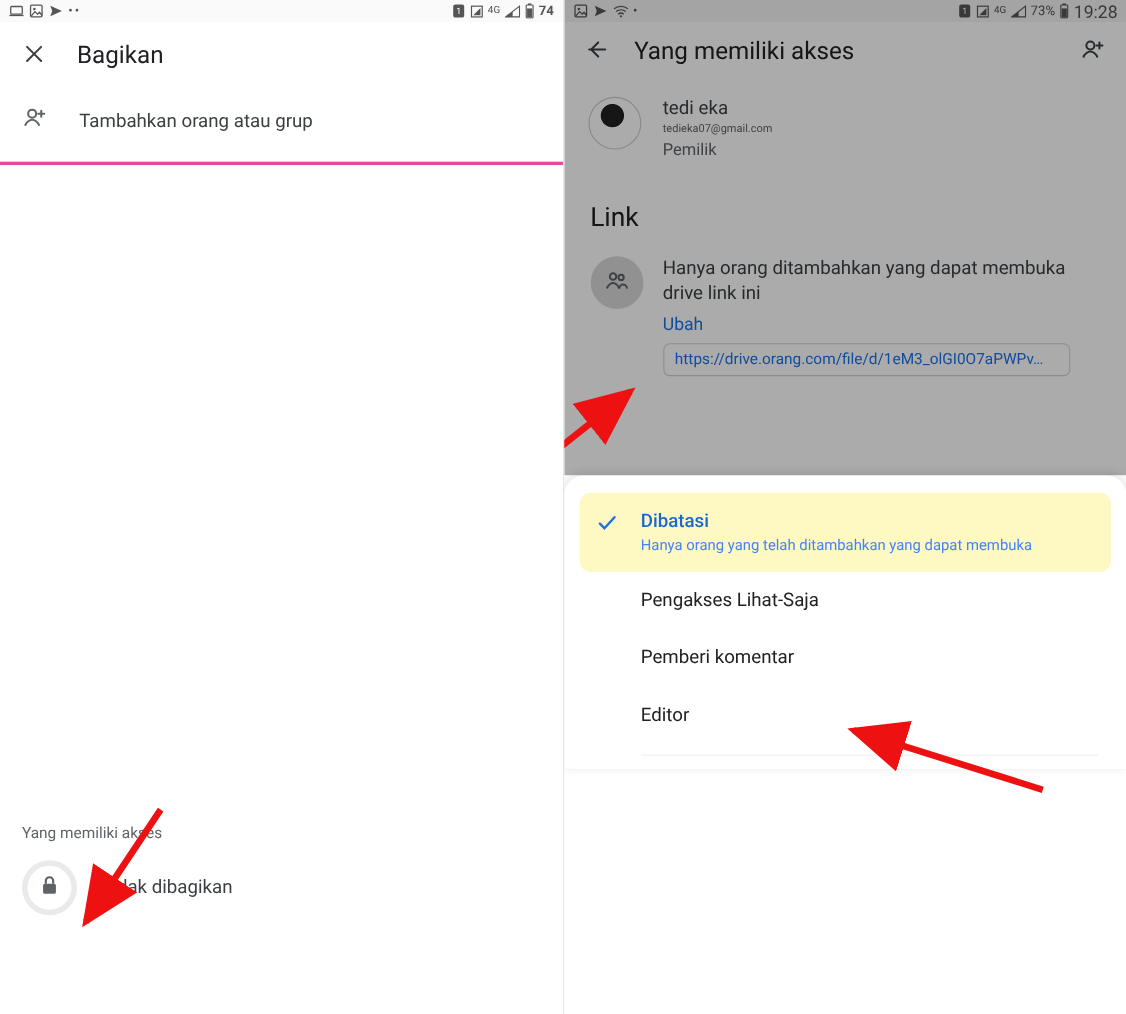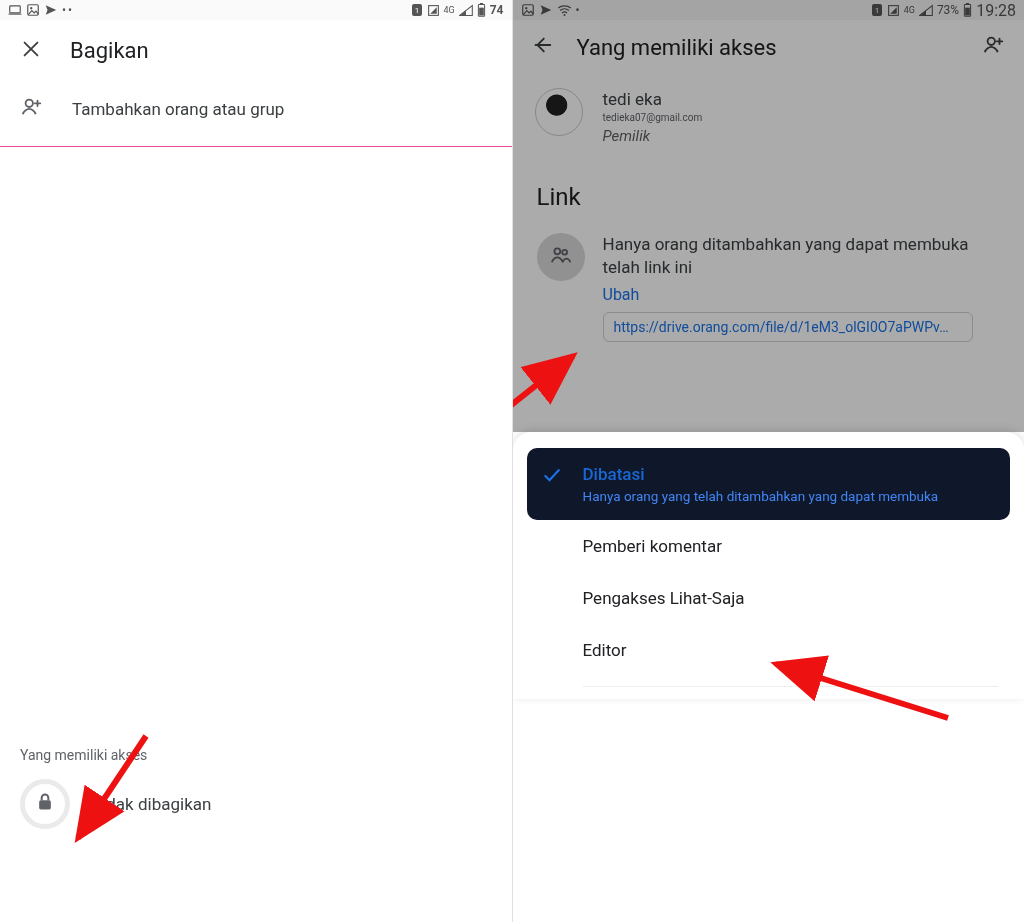--- a/index.html
+++ b/index.html
@@ -8,45 +8,45 @@
   .pane { flex: 1; position: relative; background: #fff; overflow: hidden; }
   .pane-left { border-right: 1px solid #e0e0e0; }
   .pane-right { background: #fff; }
   
   .status-bar { height: 20px; display: flex; align-items: center; justify-content: space-between; padding: 0 8px; font-size: 12px; color: #555; background: #fafafa; }
   .status-bar .right-ico, .status-bar .left-ico { display: flex; align-items: center; gap: 4px; }
   .sb-ico svg { display: block; }
   
   .header-row { display: flex; align-items: flex-start; padding: 18px 20px; gap: 28px; }
   .header-row h1 { font-size: 22px; font-weight: 400; color: #202124; }
-  .add-row { display: flex; align-items: center; gap: 28px; padding: 14px 20px 24px; border-bottom: 1px solid #ec4899; font-size: 17px; color: #3c4043; }
+  .add-row { display: flex; align-items: center; gap: 28px; padding: 14px 20px 24px; border-bottom: 3px solid #ec4899; font-size: 17px; color: #3c4043; }
   .left-spacer { flex: 1; }
   .who-has-access { padding: 0 20px 6px; font-size: 14px; color: #5f6368; }
   .lock-row { display: flex; align-items: center; gap: 22px; padding: 10px 20px 18px; }
   .lock-circle { width: 50px; height: 50px; border-radius: 50%; border: 5px solid #eaeaea; display: flex; align-items: center; justify-content: center; color: #5f6368; }
   
   .dim-area { position: relative; }
   .dim-overlay { position: absolute; inset: 0; background: rgba(0,0,0,0.33); pointer-events: none; }
   .right-head { display: flex; align-items: center; padding: 14px 18px; gap: 24px; }
   .right-head h1 { font-size: 22px; font-weight: 400; color: #202124; flex: 1; }
   .owner-row { display: flex; gap: 20px; padding: 14px 22px; }
   .avatar { width: 48px; height: 48px; border-radius: 50%; background: radial-gradient(circle at 45% 35%, #222 0 26%, #fff 28% 100%); border: 1px solid #ccc; overflow: hidden; }
   .owner-info { font-size: 17px; color: #3c4043; line-height: 1.35; }
   .owner-info .email { color: #5f6368; font-size: 10px; }
-  .owner-info .role { color: #5f6368; font-style: italic; font-size: 15px; margin-top: 2px; }
+  .owner-info .role { color: #5f6368; font-size: 15px; margin-top: 2px; }
   .link-section h2 { font-size: 24px; font-weight: 400; padding: 22px 24px 8px; color: #202124; }
   .link-body { display: flex; gap: 18px; padding: 14px 24px 30px; align-items: flex-start; }
   .people-circle { width: 48px; height: 48px; min-width: 48px; border-radius: 50%; background: #d9d9d9; display: flex; align-items: center; justify-content: center; color: #5f6368; }
   .link-text p.desc { font-size: 17px; color: #3c4043; line-height: 1.35; }
   .link-text a.change { display: inline-block; margin-top: 6px; font-size: 16px; color: #1a73e8; text-decoration: none; }
   .url-box { margin-top: 8px; border: 1px solid rgba(0,0,0,0.18); border-radius: 6px; padding: 6px 10px; font-size: 14px; color: #1a73e8; white-space: nowrap; overflow: hidden; text-overflow: ellipsis; max-width: 370px; }
   
   .sheet { background: #fff; border-radius: 18px 18px 0 0; padding: 16px 0 8px; box-shadow: 0 -2px 10px rgba(0,0,0,0.12); }
   .sheet .option { display: flex; align-items: flex-start; gap: 18px; padding: 16px 26px; font-size: 17px; color: #202124; }
-  .sheet .option.selected { background: #0f172a; border-radius: 10px; margin: 0 14px; padding: 16px 12px; color: #1967d2; }
+  .sheet .option.selected { background: #fef9c3; border-radius: 10px; margin: 0 14px; padding: 16px 12px; color: #1967d2; }
   .sheet .option.selected .sub { font-size: 13.5px; color: #4285f4; margin-top: 4px; }
   .sheet .checkcol { width: 26px; display: flex; justify-content: center; padding-top: 2px; color: #1a73e8; }
   .sheet hr { border: none; border-top: 1px solid #eee; margin: 10px 26px 4px 70px; }
   
   .arrow { position: absolute; pointer-events: none; }
 </style>
 </head>
 <body>
 
 <div class="wrap">
@@ -240,21 +240,21 @@
           <div class="people-circle">
             <span>
               <svg width="24" height="22" viewBox="0 0 24 24">
                   <circle cx="8" cy="8" r="3.2" fill="none" stroke="#5f6368" stroke-width="2"></circle>
                   <circle cx="16" cy="9" r="2.6" fill="none" stroke="#5f6368" stroke-width="2"></circle>
                   <path d="M2 20c1-4 4.5-5.5 6-5.5s5 1.5 6 5.5M14 20c.5-3 3-4 4-4s3.5 1 4 4" fill="none" stroke="#5f6368" stroke-width="2"></path>
                 </svg>
             </span>
           </div>
           <div class="link-text">
-            <p class="desc">Hanya orang ditambahkan yang dapat membuka telah link ini</p>
+            <p class="desc">Hanya orang ditambahkan yang dapat membuka drive link ini</p>
             <a href="#" class="change">Ubah</a>
             <div class="url-box">https://drive.orang.com/file/d/1eM3_olGI0O7aPWPv…</div>
           </div>
         </div>
       </div>
 
       <div style="height:60px;"></div>
       <div class="dim-overlay"></div>
     </div>
 
@@ -267,26 +267,26 @@
               </svg></span>
           </div>
         <div>
           <div style="font-weight:500;">Dibatasi</div>
           <div class="sub">Hanya orang yang telah ditambahkan yang dapat membuka</div>
         </div>
       </div>
 
       <div class="option">
         <div class="checkcol"></div>
-        <div>Pemberi komentar</div>
+        <div>Pengakses Lihat-Saja</div>
       </div>
 
       <div class="option">
         <div class="checkcol"></div>
-        <div>Pengakses Lihat-Saja</div>
+        <div>Pemberi komentar</div>
       </div>
 
       <div class="option">
         <div class="checkcol"></div>
         <div>Editor</div>
       </div>
 
       <hr>
 
     </div>

